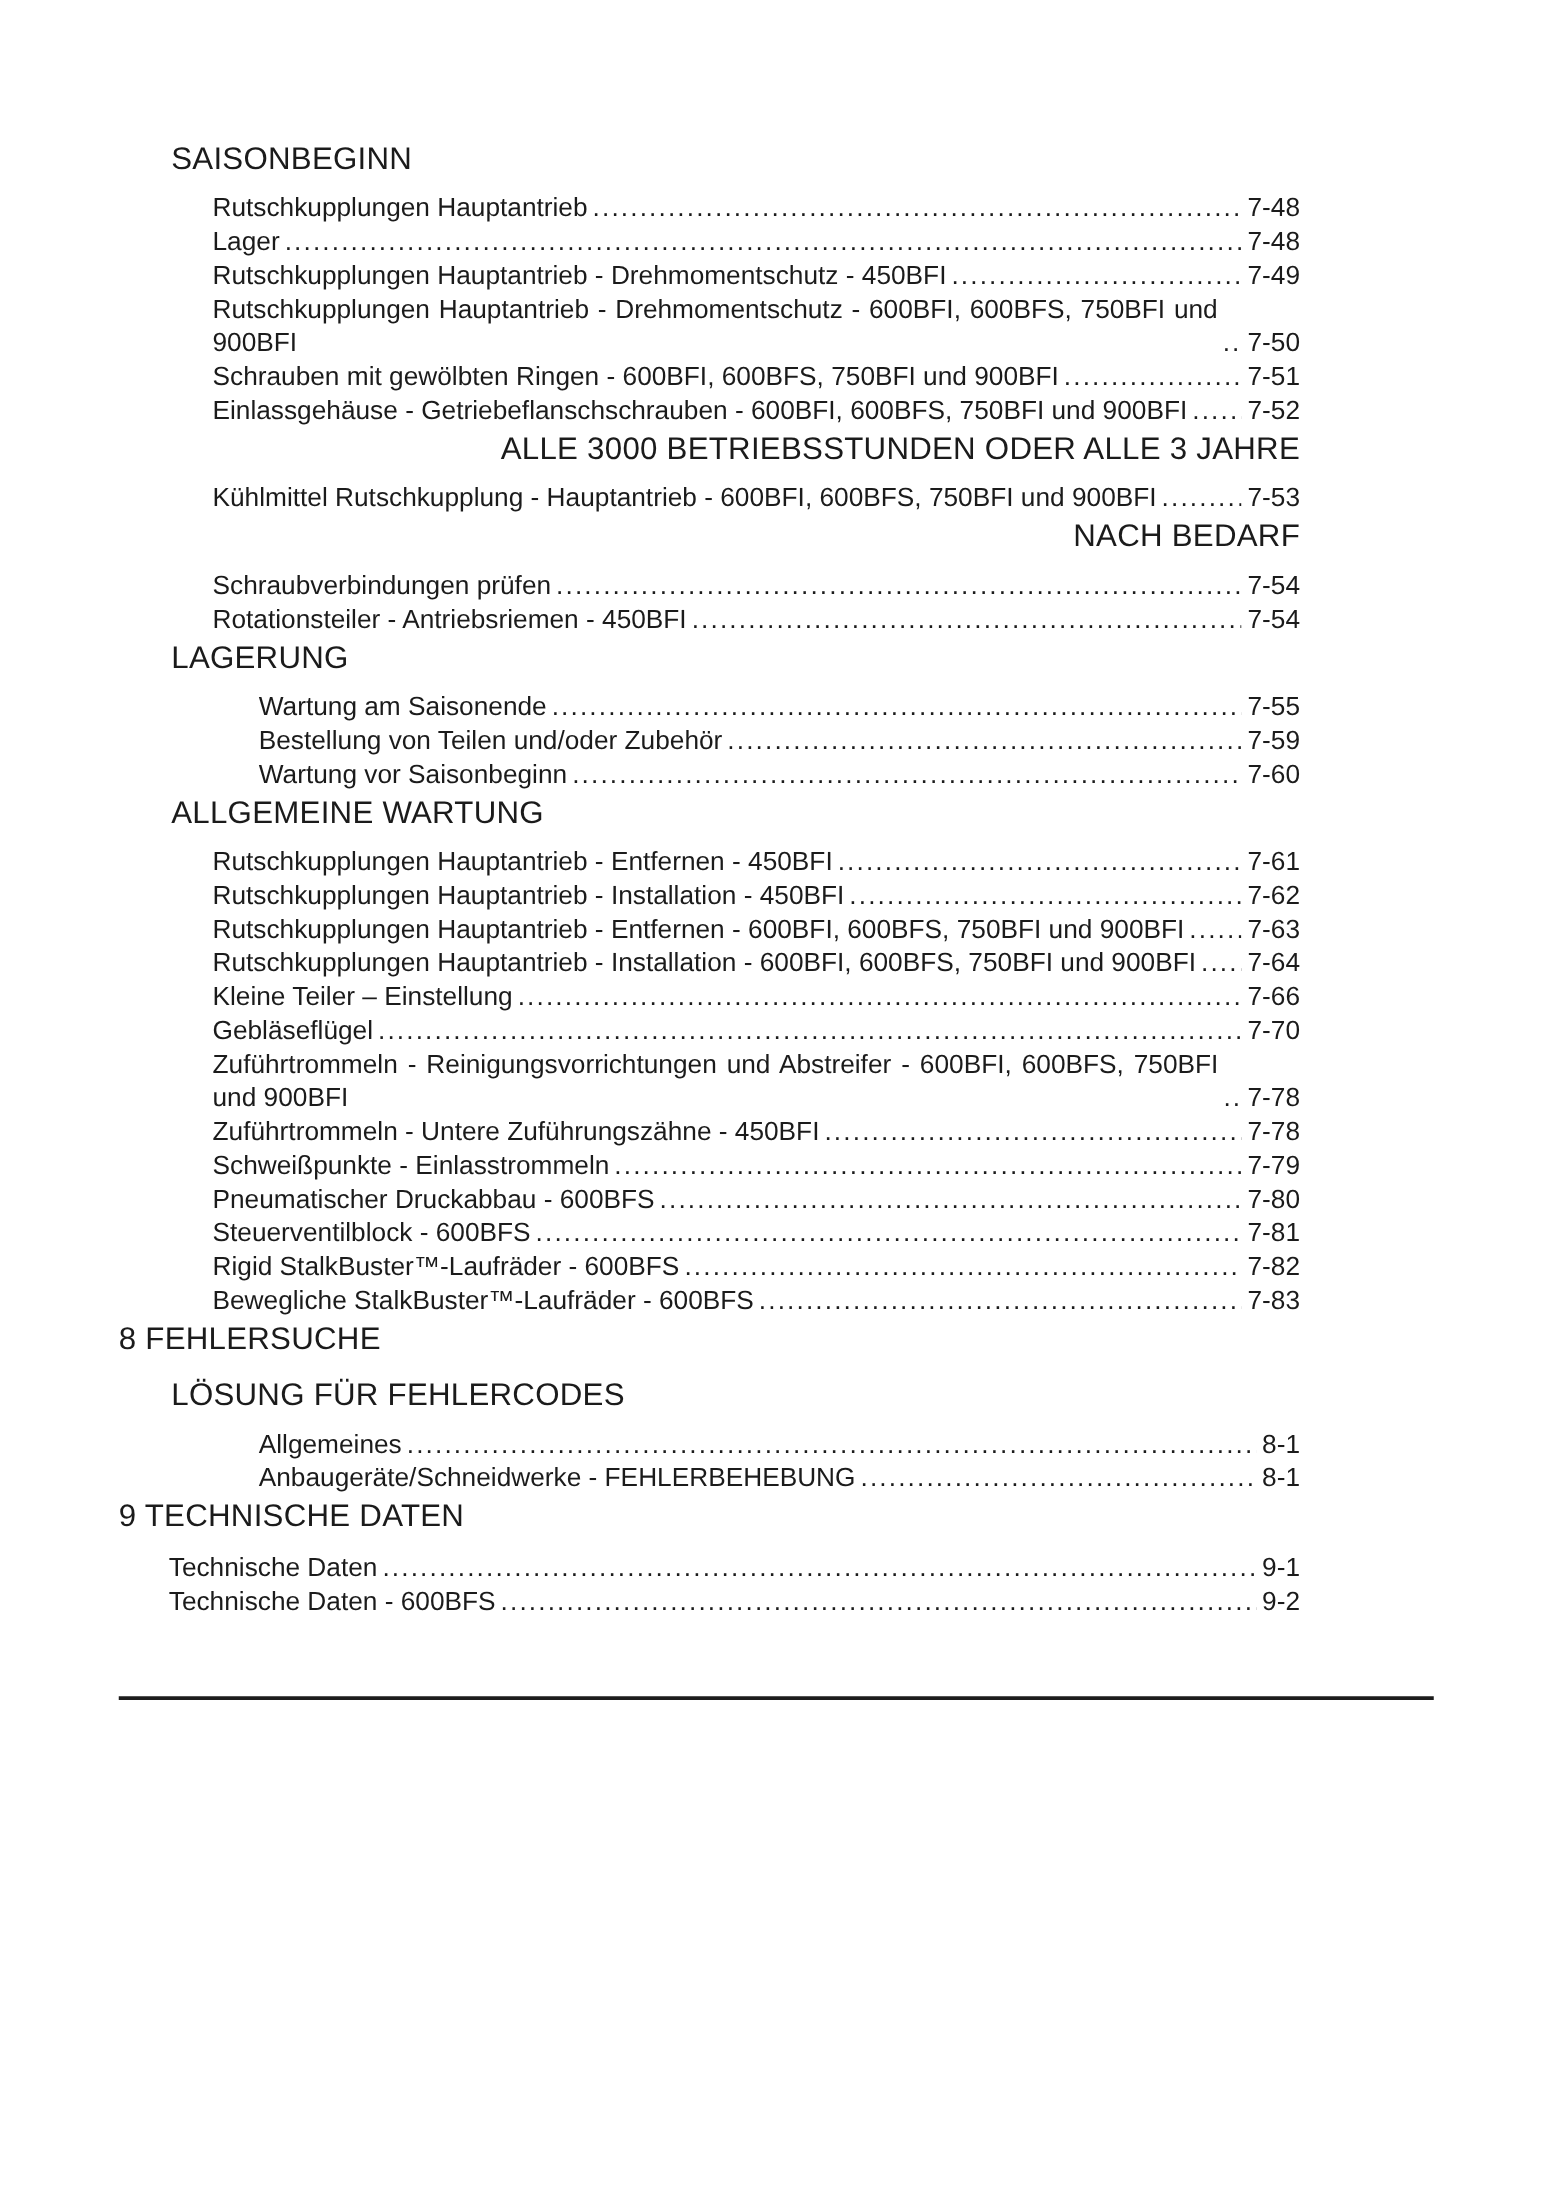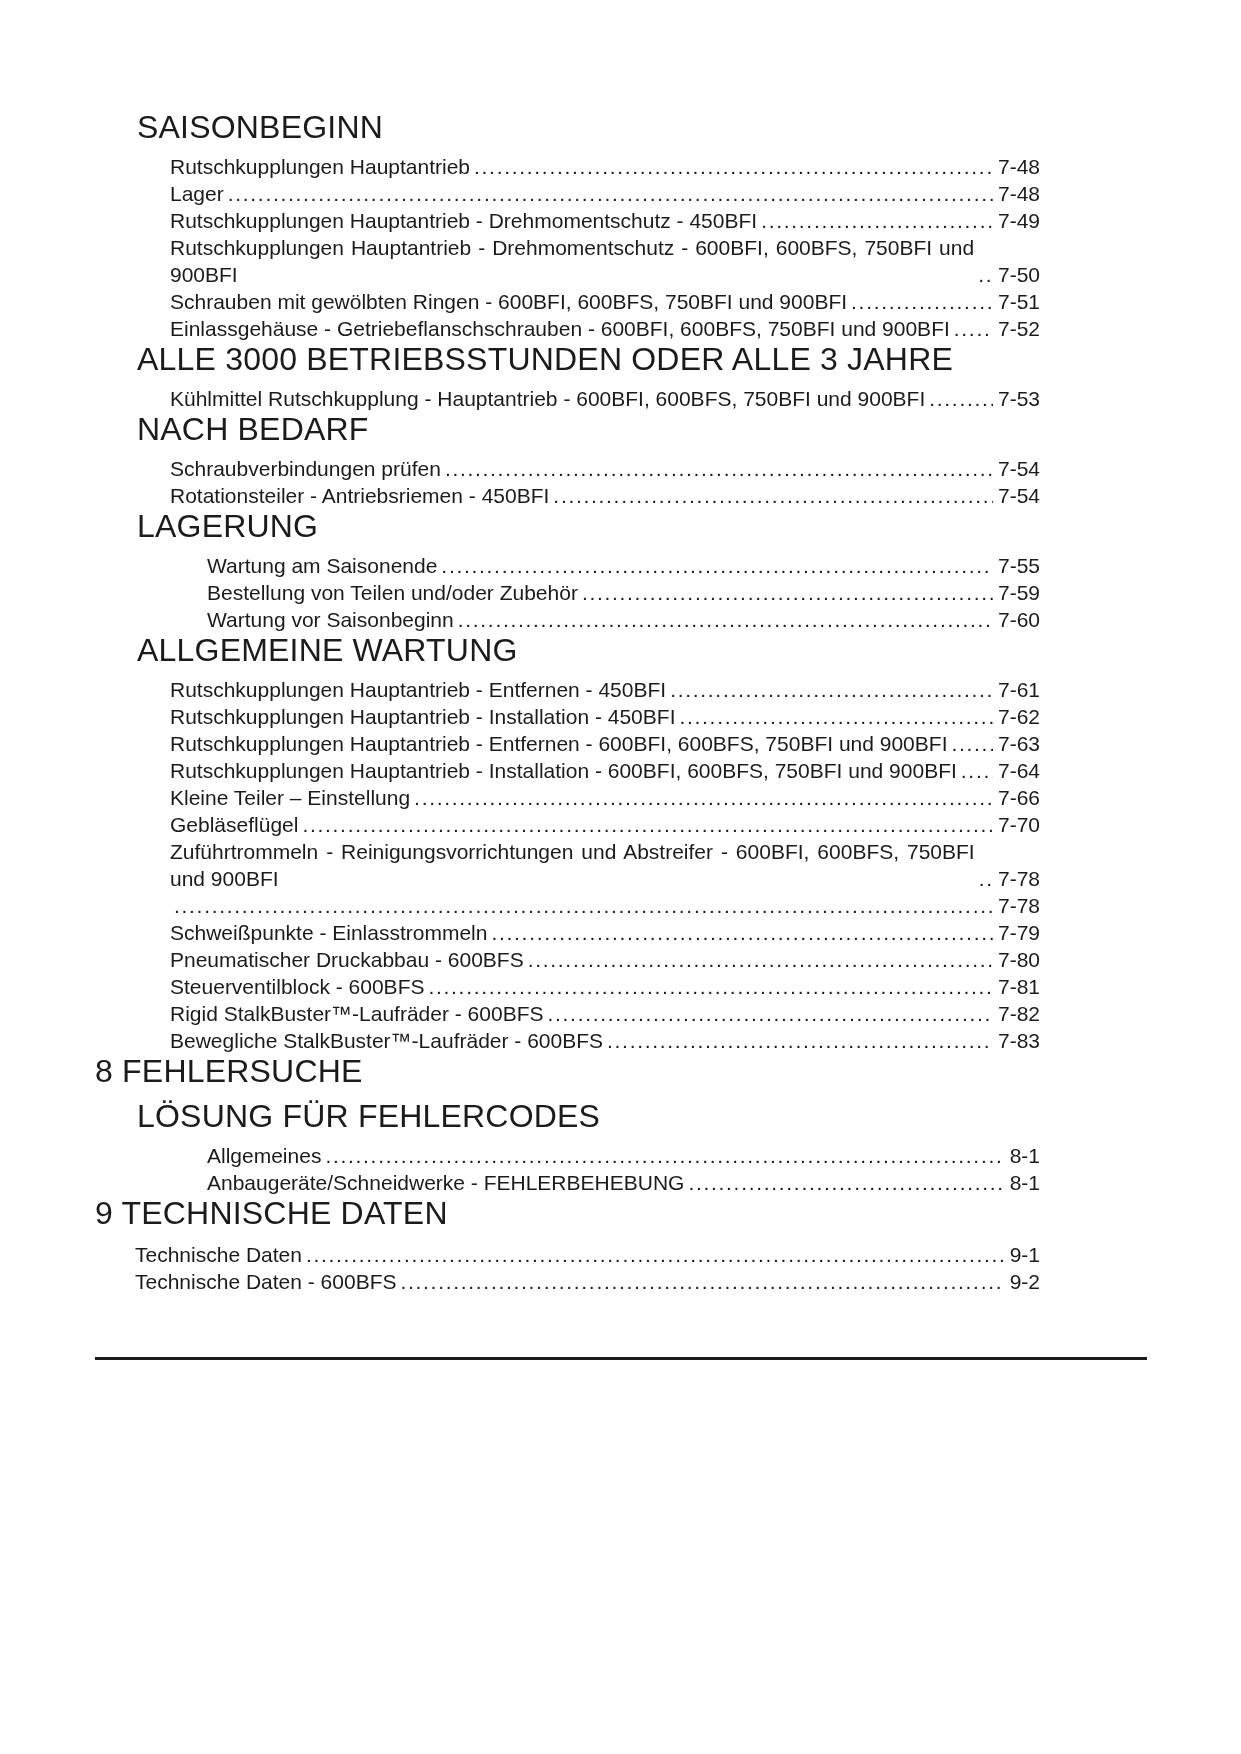--- a/index.html
+++ b/index.html
@@ -12,37 +12,37 @@
     width: 1241px;
     height: 1754px;
     box-sizing: border-box;
     padding: 110px 201px 0 95px;
     background: #ffffff;
     color: #1b1b1b;
     font-family: "Liberation Sans", "DejaVu Sans", sans-serif;
     overflow: hidden;
   }
   .toc-heading {
-    font-size: 32px;
+    font-size: 25px;
     line-height: 34px;
     font-weight: 400;
     letter-spacing: 0.2px;
     white-space: nowrap;
   }
   .toc-heading.section {
     margin: 0 0 9px 42px;
   }
   .toc-heading.chapter {
     margin: 0 0 11px 0;
   }
   .gap-none   { margin-top: 0; }
   .gap-tiny   { margin-top: 9px; }
   .gap-small  { margin-top: 19px; }
   .gap-medium { margin-top: 41px; }
-  .gap-large  { margin-top: 49px; }
+  .gap-large  { margin-top: 49px; text-align: right; }
 
   .toc-entry {
     display: flex;
     align-items: flex-end;
     font-size: 21px;
     line-height: 27px;
   }
   .indent-0 { margin-left: 40px; }
   .indent-1 { margin-left: 75px; }
   .indent-2 { margin-left: 112px; }
@@ -172,20 +172,21 @@
         <span class="toc-title">Gebläseflügel</span>
         <span class="toc-dots"></span>
         <span class="toc-page">7-70</span>
       </div>
       <div class="toc-entry indent-1">
         <span class="toc-title">Zuführtrommeln - Reinigungsvorrichtungen und Abstreifer - 600BFI, 600BFS, 750BFI und 900BFI</span>
         <span class="toc-dots"></span>
         <span class="toc-page">7-78</span>
       </div>
       <div class="toc-entry indent-1">
+        <span class="toc-title">Zuführtrommeln - Untere Zuführungszähne - 450BFI</span>
         <span class="toc-dots"></span>
         <span class="toc-page">7-78</span>
       </div>
       <div class="toc-entry indent-1">
         <span class="toc-title">Schweißpunkte - Einlasstrommeln</span>
         <span class="toc-dots"></span>
         <span class="toc-page">7-79</span>
       </div>
       <div class="toc-entry indent-1">
         <span class="toc-title">Pneumatischer Druckabbau - 600BFS</span>

